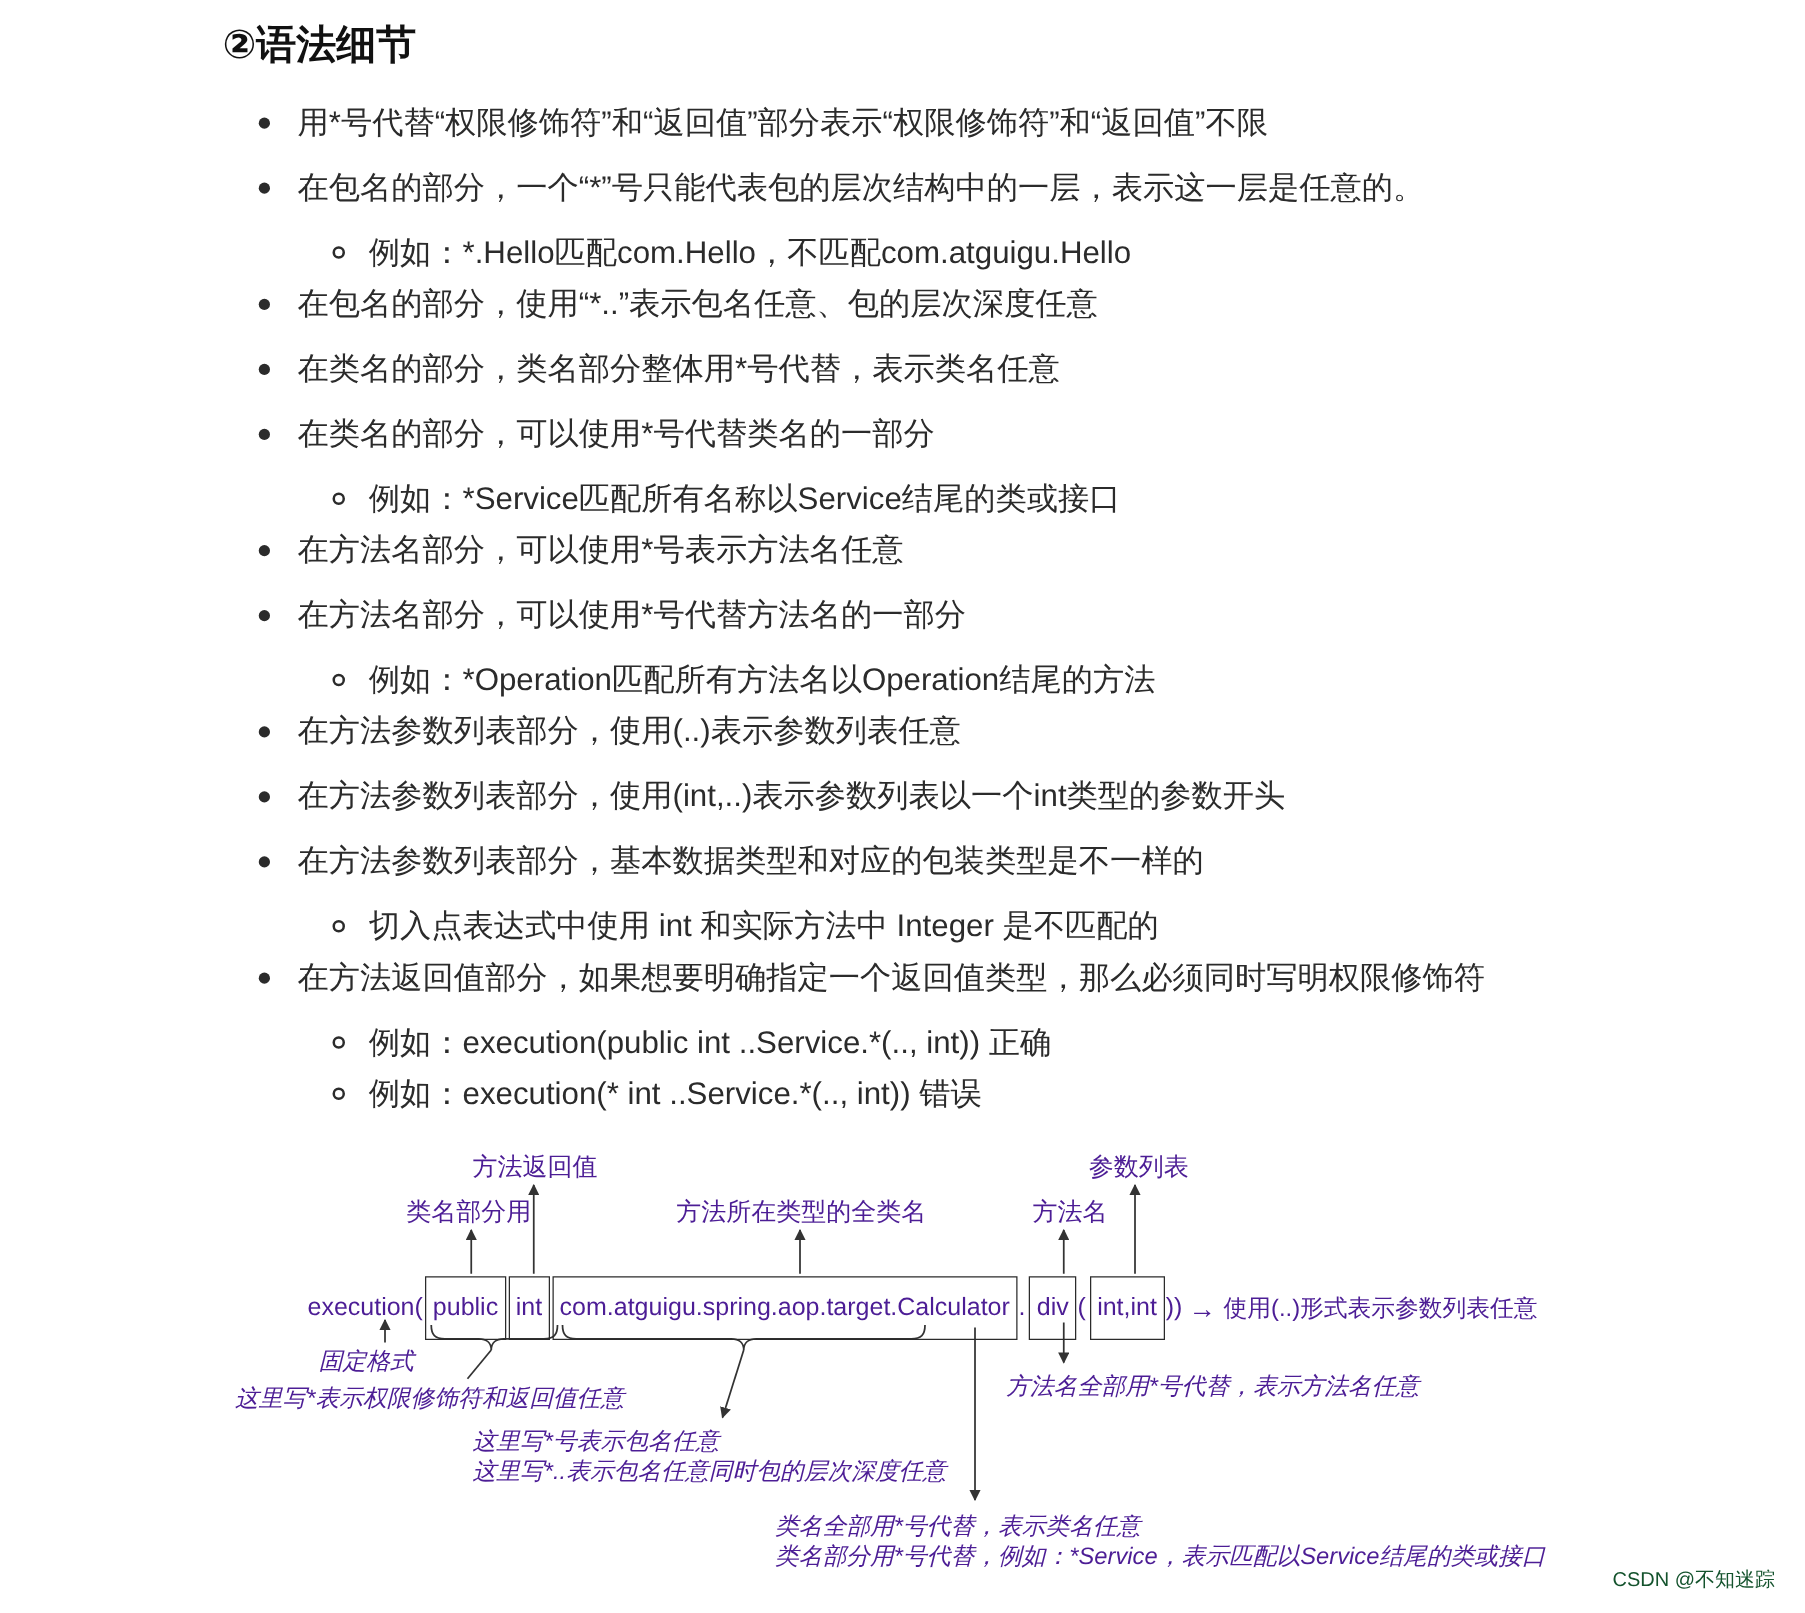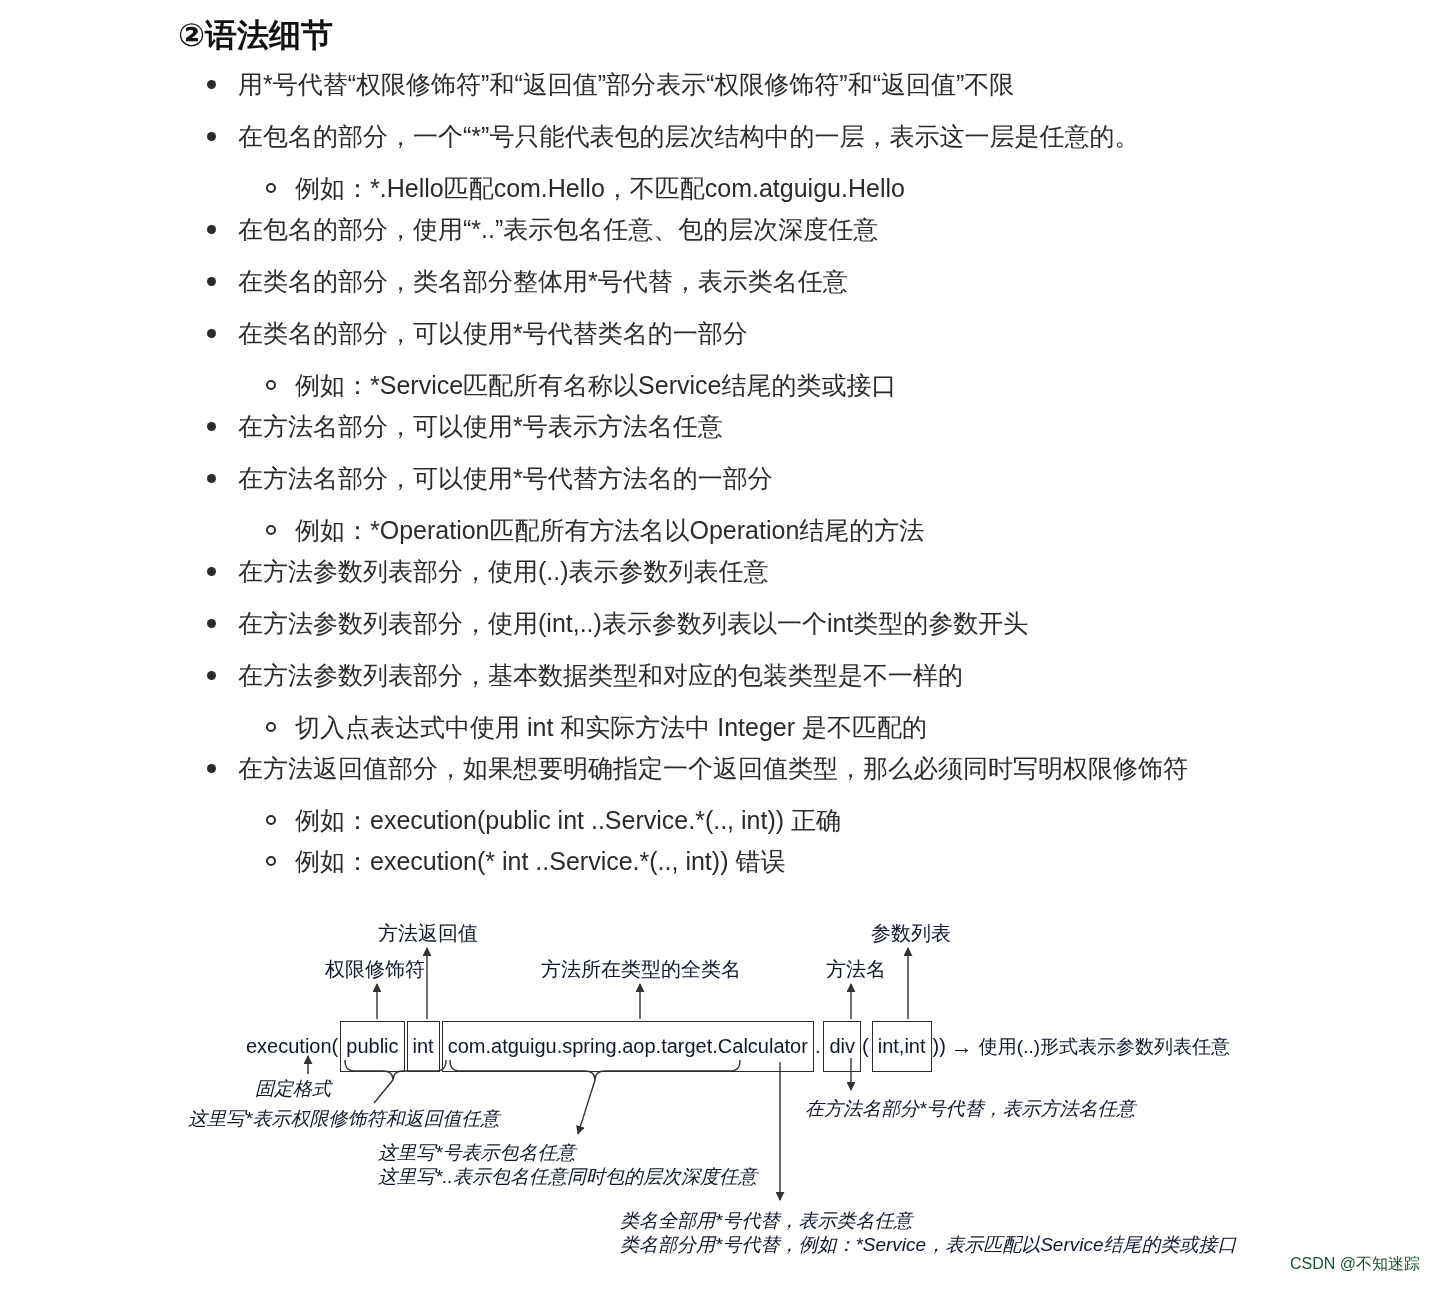--- a/index.html
+++ b/index.html
@@ -7,28 +7,28 @@
   body {
     width:1444px; height:1290px; position:relative; overflow:hidden;
     font-family:"Liberation Sans","DejaVu Sans",sans-serif;
     color:#2b2b2b;
   }
   .content { position:absolute; left:178px; top:18px; width:1210px; }
   h1 { font-size:32px; line-height:34px; font-weight:bold; color:#111; }
   .li { position:relative; font-size:25px; line-height:33px; white-space:nowrap; }
   .li.l1 { padding-left:60px; }
   .li.l2 { padding-left:117px; }
-  .li:first-child { margin-top:16px; }
+  .li:first-child { margin-top:30px; }
   .li + .li { margin-top:19px; }
   .li.l2 + .li { margin-top:8px; }
   .marker { position:absolute; border-radius:50%; }
   .l1 > .marker { left:29px; top:12px; width:9px; height:9px; background:#2b2b2b; }
   .l2 > .marker { left:88px; top:11px; width:10px; height:10px; border:2.5px solid #2b2b2b; background:#fff; }
 
-  .diagram { position:absolute; left:0; top:910px; width:1444px; height:380px; color:#0f172a; }
+  .diagram { position:absolute; left:0; top:910px; width:1444px; height:380px; color:#4c1d95; }
   .dsvg { position:absolute; left:0; top:0; width:1444px; height:380px; }
   .lbl { position:absolute; white-space:nowrap; font-size:20px; }
   .note { position:absolute; white-space:nowrap; font-size:19px;font-style:italic; }
   .expr { position:absolute; left:246px; top:111px; display:flex; align-items:center; white-space:nowrap; font-size:20px; }
   .expr .box { border:1.6px solid #2b2b2b; padding:13px 5px; margin-left:2px; }
   .expr .sep { margin:0 1px; }
   .expr .rarrow { font-size:22px; margin:0 6px 0 4px; }
   .expr .pnote { font-size:19px; }
 
   .watermark { position:absolute; left:1290px; top:1254px; font-size:16px; color:#14532d; white-space:nowrap; }
@@ -82,21 +82,21 @@
 
     <path d="M450,150 C450,158 453,161 461,161 L585,161 C591,161 595,164 595,170 C595,164 599,161 605,161 L729,161 C737,161 740,158 740,150" fill="none" stroke="#333" stroke-width="1.4"></path>
     <line x1="595" y1="170" x2="578" y2="224" stroke="#333" stroke-width="1.4" marker-end="url(#ah)"></line>
 
     <line x1="780" y1="152" x2="780" y2="290" stroke="#333" stroke-width="1.4" marker-end="url(#ah)"></line>
 
     <line x1="851" y1="148" x2="851" y2="180" stroke="#333" stroke-width="1.4" marker-end="url(#ah)"></line>
   </svg>
 
   <div class="lbl" style="left:378px; top:10px;">方法返回值</div>
-  <div class="lbl" style="left:325px; top:46px;">权限修饰符</div>
+  <div class="lbl" style="left:325px; top:46px;">类名部分用</div>
   <div class="lbl" style="left:541px; top:46px;">方法所在类型的全类名</div>
   <div class="lbl" style="left:826px; top:46px;">方法名</div>
   <div class="lbl" style="left:871px; top:10px;">参数列表</div>
 
   <div class="expr">
     <span>execution(</span>
     <span class="box">public</span>
     <span class="box">int</span>
     <span class="box">com.atguigu.spring.aop.target.Calculator</span>
     <span class="sep">.</span>
@@ -105,18 +105,18 @@
     <span class="box">int,int</span>
     <span class="sep">))</span>
     <span class="rarrow">→</span>
     <span class="pnote">使用(..)形式表示参数列表任意</span>
   </div>
 
   <div class="note" style="left:255px; top:166px;">固定格式</div>
   <div class="note" style="left:188px; top:196px;">这里写*表示权限修饰符和返回值任意</div>
   <div class="note" style="left:378px; top:230px;">这里写*号表示包名任意</div>
   <div class="note" style="left:378px; top:254px;">这里写*..表示包名任意同时包的层次深度任意</div>
-  <div class="note" style="left:805px; top:186px;">在方法名部分*号代替，表示方法名任意</div>
+  <div class="note" style="left:805px; top:186px;">方法名全部用*号代替，表示方法名任意</div>
   <div class="note" style="left:620px; top:298px;">类名全部用*号代替，表示类名任意</div>
   <div class="note" style="left:620px; top:322px;">类名部分用*号代替，例如：*Service，表示匹配以Service结尾的类或接口</div>
 </div>
 
 <div class="watermark">CSDN @不知迷踪</div>
 
 </body></html>

